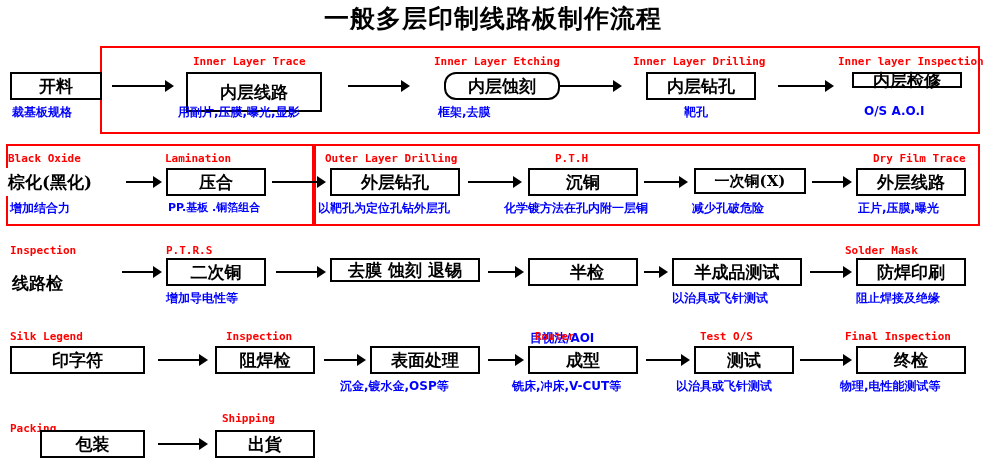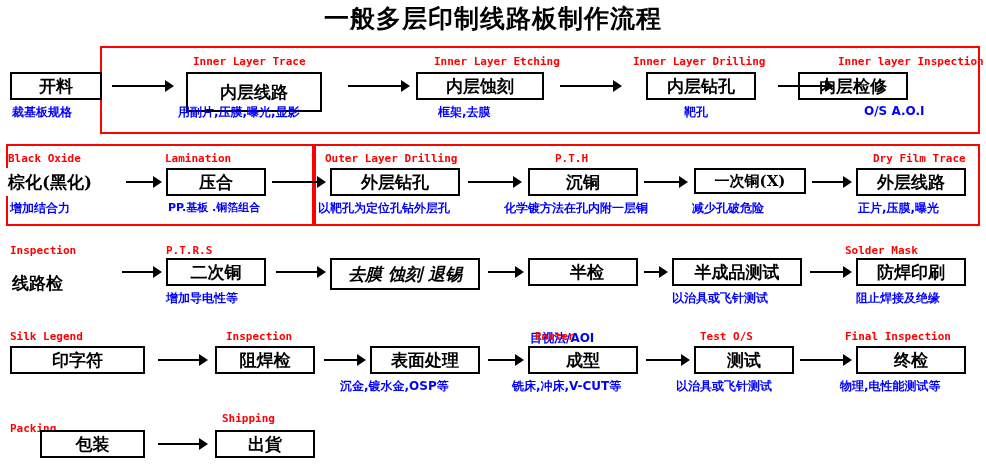--- a/index.html
+++ b/index.html
@@ -88,23 +88,23 @@
 <div class="redframe" style="left:6px;top:144px;width:310px;height:82px;"></div>
 <div class="redframe" style="left:312px;top:144px;width:668px;height:82px;"></div>
 
 <div class="caption cap-red" style="left:193px;top:55px;">Inner Layer Trace</div>
 <div class="caption cap-red" style="left:434px;top:55px;">Inner Layer Etching</div>
 <div class="caption cap-red" style="left:633px;top:55px;">Inner Layer Drilling</div>
 <div class="caption cap-red" style="left:838px;top:55px;">Inner layer Inspection</div>
 
 <div class="box thick" style="left:10px;top:72px;width:92px;height:28px;">开料</div>
 <div class="box thick" style="left:186px;top:72px;width:136px;height:40px;">内层线路</div>
-<div class="box thick" style="left:416px;top:72px;width:128px;height:28px;">内层蚀刻</div>
+<div class="box thick" style="left:444px;top:72px;width:116px;height:28px;border-radius:12px;">内层蚀刻</div>
 <div class="box thick" style="left:646px;top:72px;width:110px;height:28px;">内层钻孔</div>
-<div class="box thick" style="left:798px;top:72px;width:110px;height:28px;">内层检修</div>
+<div class="box thick" style="left:852px;top:72px;width:110px;height:16px;">内层检修</div>
 
 <div class="sub sub-blue" style="left:12px;top:104px;">裁基板规格</div>
 <div class="sub sub-blue" style="left:178px;top:104px;">用副片,压膜,曝光,显影</div>
 <div class="sub sub-blue" style="left:438px;top:104px;">框架,去膜</div>
 <div class="sub sub-blue" style="left:684px;top:104px;font-family:Liberation Mono, monospace;">靶孔</div>
 <div class="sub sub-blue" style="left:864px;top:104px;">O/S A.O.I</div>
 
 <div class="arrow" style="left:112px;top:80px;width:62px;">
   <div class="shaft" style="width:53px;"></div>
     <div class="head" style="left:53px;"></div>
@@ -162,21 +162,21 @@
   <div class="shaft" style="width:31px;"></div>
     <div class="head" style="left:31px;"></div>
 </div>
 
 <div class="caption cap-red" style="left:10px;top:244px;">Inspection</div>
 <div class="caption cap-red" style="left:166px;top:244px;">P.T.R.S</div>
 <div class="caption cap-red" style="left:845px;top:244px;">Solder Mask</div>
 
 <div class="box noborder" style="left:4px;top:258px;width:110px;height:28px;justify-content:flex-start;padding-left:8px;margin-top:11px;">线路检</div>
 <div class="box thick" style="left:166px;top:258px;width:100px;height:28px;">二次铜</div>
-<div class="box thick" style="left:330px;top:258px;width:150px;height:32px;font-style:italic;">去膜 蚀刻 退锡</div>
+<div class="box thick" style="left:330px;top:258px;width:150px;height:24px;">去膜 蚀刻 退锡</div>
 <div class="box thick" style="left:528px;top:258px;width:110px;height:28px;padding-left:8px;">半检</div>
 <div class="box thick" style="left:672px;top:258px;width:130px;height:28px;">半成品测试</div>
 <div class="box thick" style="left:856px;top:258px;width:110px;height:28px;">防焊印刷</div>
 
 <div class="sub sub-blue" style="left:166px;top:290px;">增加导电性等</div>
 <div class="sub sub-blue" style="left:530px;top:290px;margin-top:40px;">目视法/AOI</div>
 <div class="sub sub-blue" style="left:672px;top:290px;">以治具或飞针测试</div>
 <div class="sub sub-blue" style="left:856px;top:290px;">阻止焊接及绝缘</div>
 
 <div class="arrow" style="left:122px;top:266px;width:40px;">

